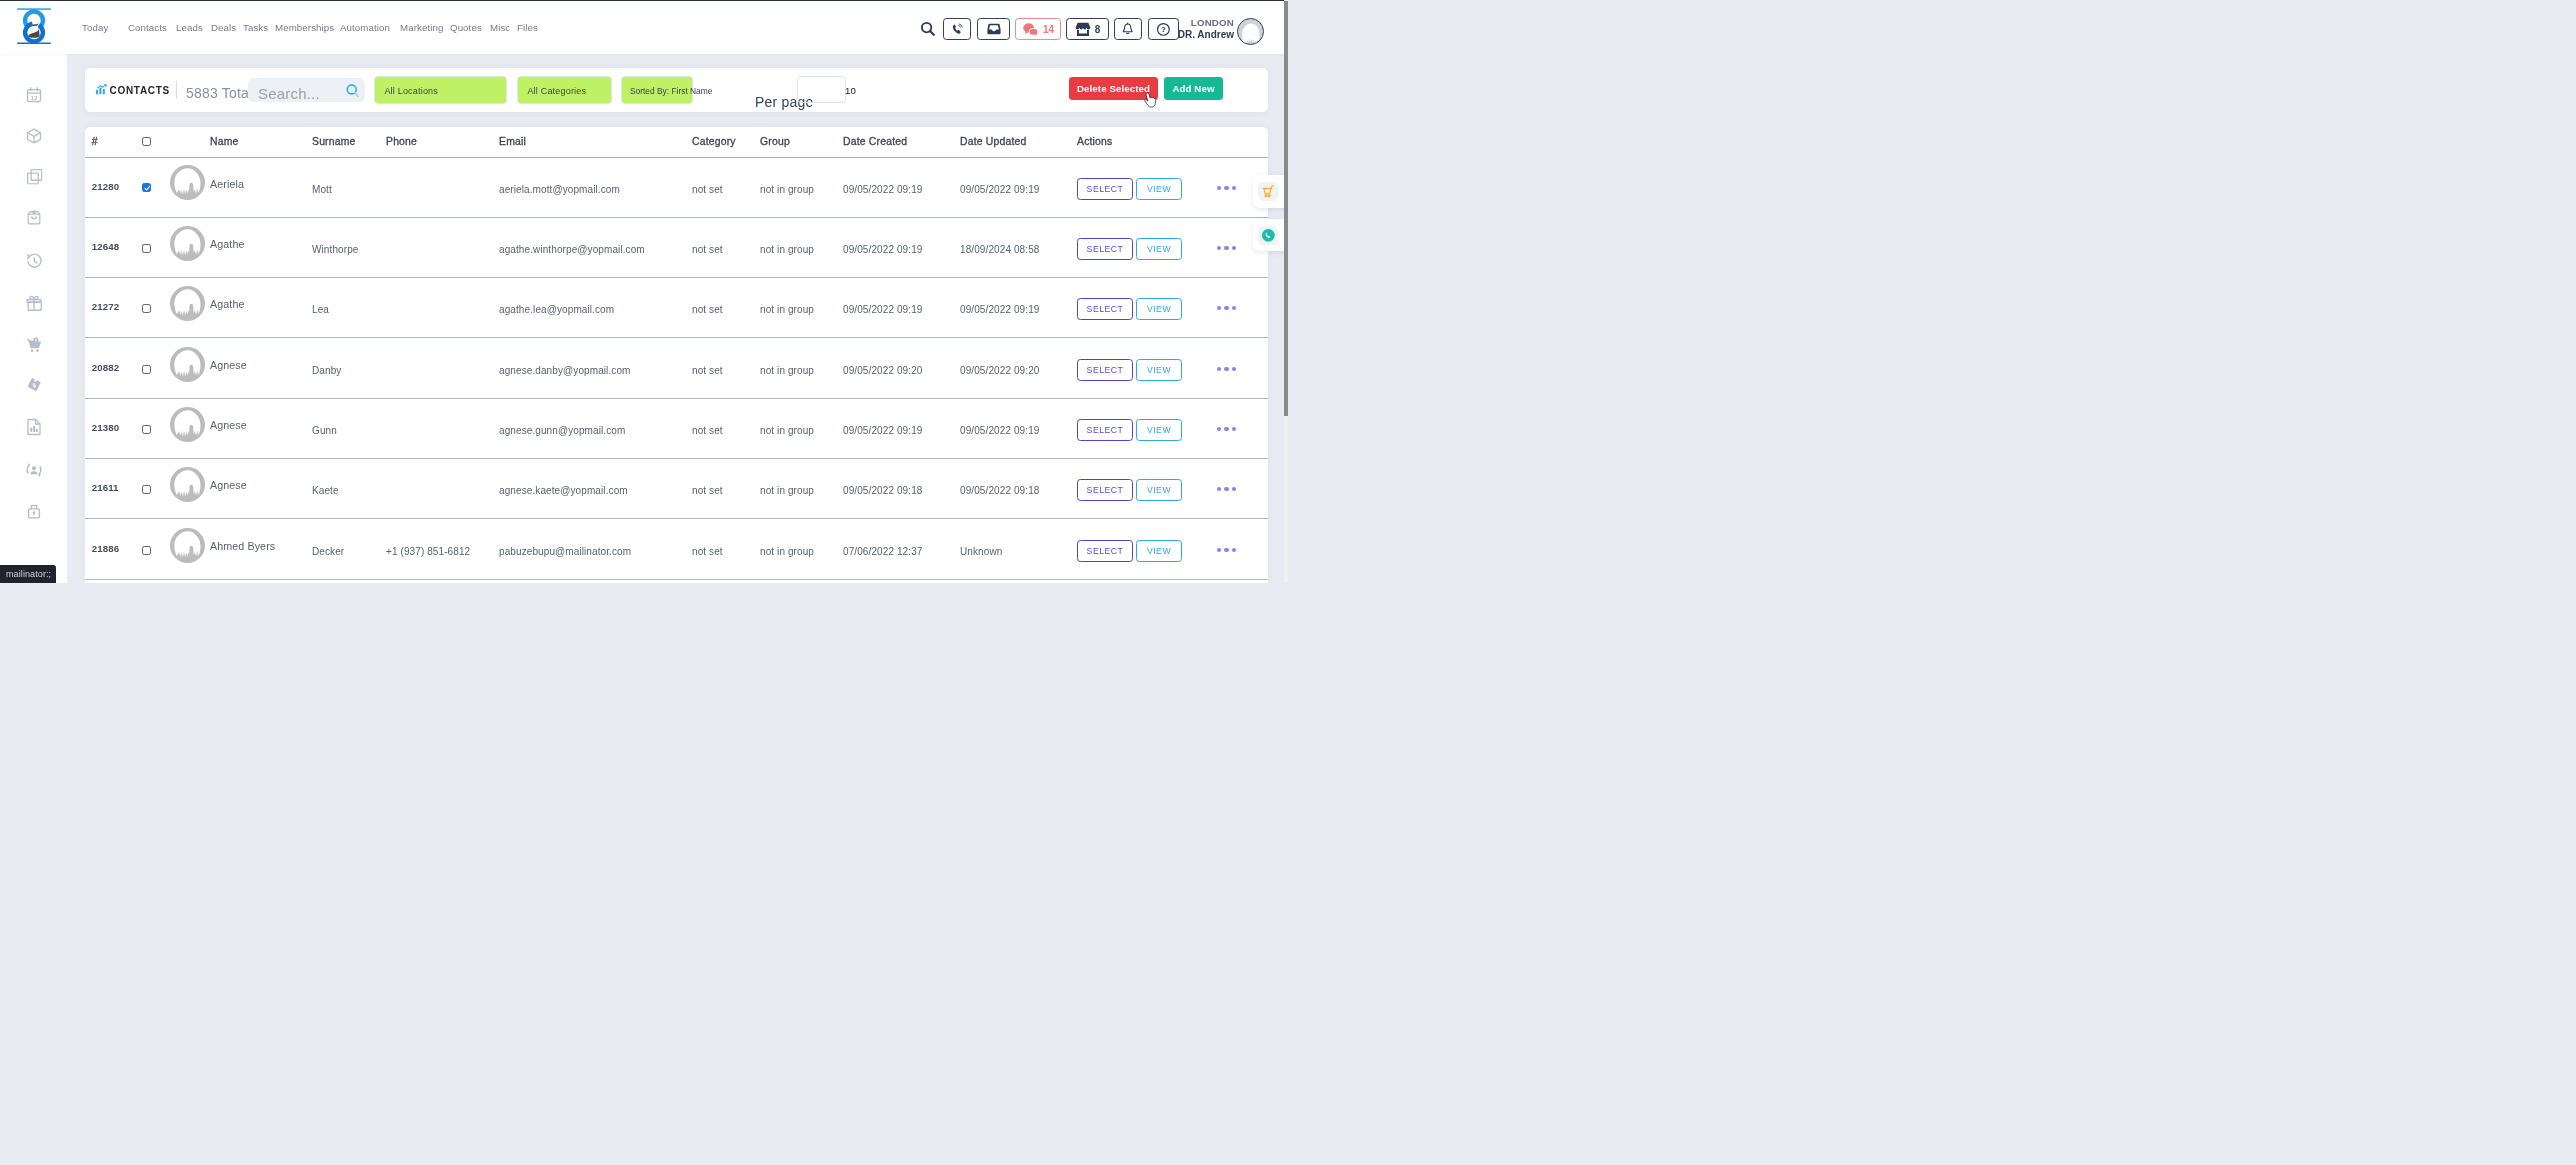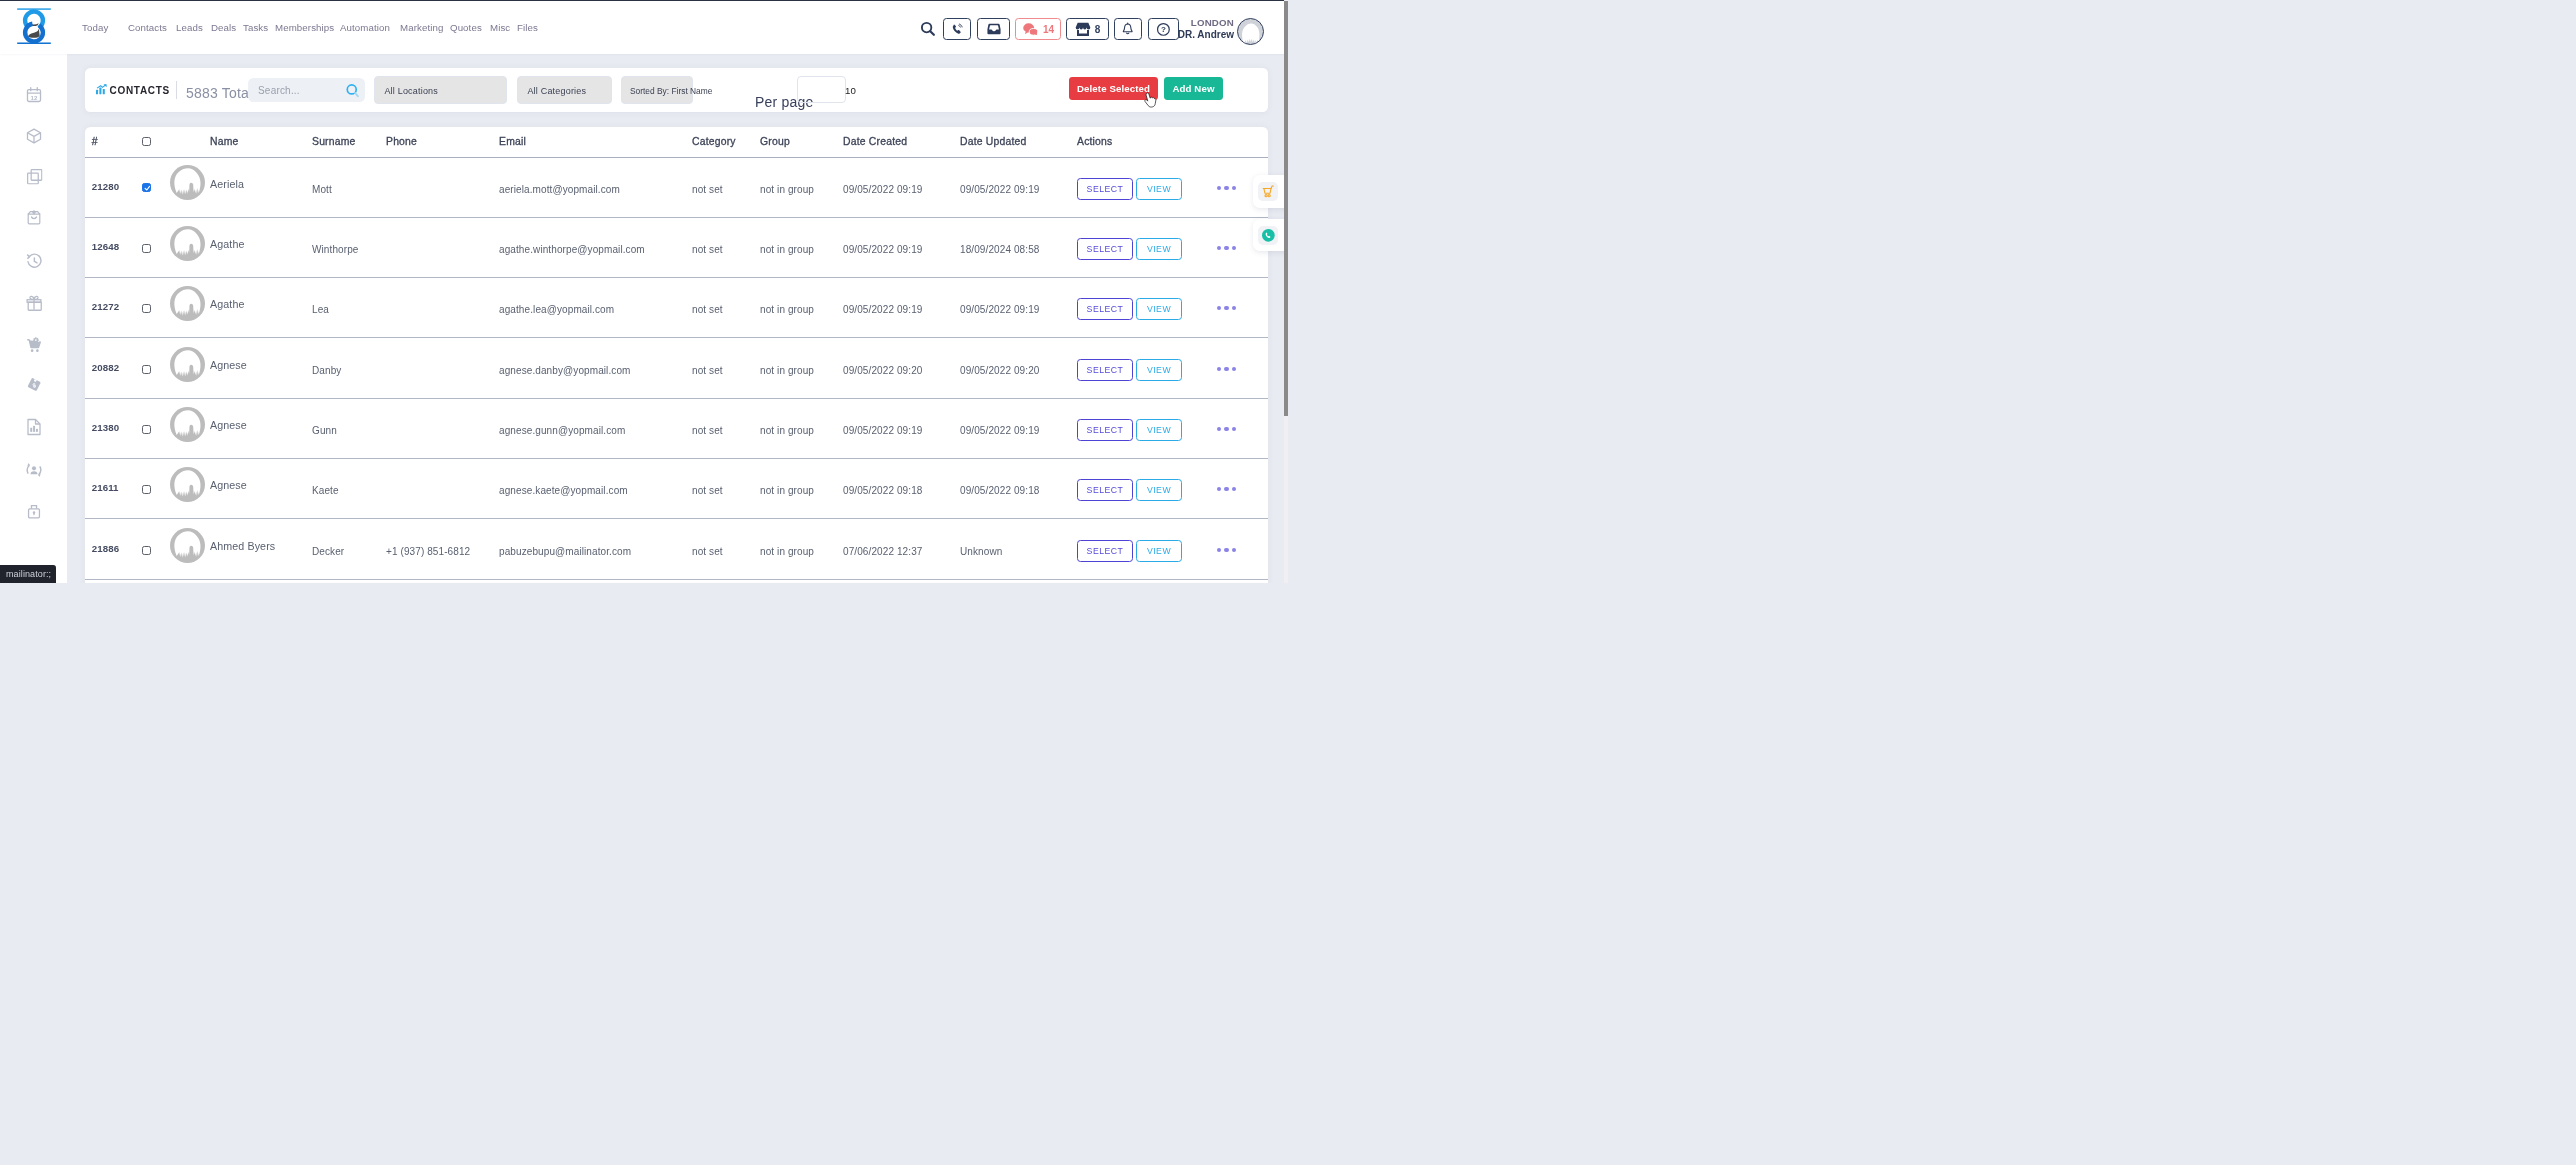--- a/index.html
+++ b/index.html
@@ -25,22 +25,22 @@
   
   .card { position:absolute; background:#fff; border-radius:5.4px; box-shadow:0 0.7px 6.7px rgba(90,100,130,.07); }
   .toolbar { left:85px; top:68px; width:1183px; height:44px; }
   .tablecard { left:85px; top:127px; width:1183px; height:470px; border-radius:5.4px 5.4px 0 0; }
   
   .tb { position:absolute; }
   .contactsTitle { left:24.5px; top:17px; font-size:10px; font-weight:700; letter-spacing:0.7px; color:#26262f; }
   .tdivider { left:91px; top:13.4px; width:0.7px; height:17.4px; background:#d9dce4; }
   .totalTxt { left:101px; top:17px; font-size:14px; color:#8a90a3; letter-spacing:0.2px; }
   .searchbox { left:163px; top:10px; width:117px; height:24px; background:#edf0f5; border-radius:5.4px; }
-  .searchbox .ph { position:absolute; left:10px; top:6.7px; font-size:10px; color:#9aa1ae; letter-spacing:0.2px; }
-  .drop { position:absolute; top:8px; height:28px; background:#e5e5e5; border:0.7px solid #e0e4ec; border-radius:4px; }
+  .searchbox .ph { position:absolute; left:10px; top:6.7px; font-size:15px; color:#9aa1ae; letter-spacing:0.2px; }
+  .drop { position:absolute; top:8px; height:28px; background:#bef264; border:0.7px solid #e0e4ec; border-radius:4px; }
   .drop .t { position:absolute; left:9.4px; top:8.7px; font-size:9px; color:#3b4152; letter-spacing:0.2px; white-space:nowrap; }
   .perpage { left:670px; top:26px; font-size:14px; color:#39405c; letter-spacing:0.2px; }
   .ppbox { left:712px; top:8.4px; width:25.5px; height:27px; border:0.7px solid #e0e4ec; border-radius:4px; text-align:center; line-height:27px; font-size:9.7px; color:#222;padding-left:47px; }
   .btn { position:absolute; top:9px; height:23px; border-radius:3.4px; color:#fff; font-size:9.7px; font-weight:700; text-align:center; line-height:23px; letter-spacing:0.1px; }
   .btn.del { left:984px; width:89px; background:#e73c41; }
   .btn.add { left:1079px; width:59px; background:#18b795; }
   
   .thead { position:absolute; left:0; top:0; width:1183px; height:30.5px; border-bottom:0.7px solid #a9afc0; }
   .thead span { position:absolute; top:8.7px; font-size:10.4px; font-weight:500; color:#3d4458; letter-spacing:0.2px; -webkit-text-stroke:0.3px #3d4458; }
   .row { position:absolute; left:0; width:1183px; height:60px; border-bottom:0.7px solid #b2b7c6; }

